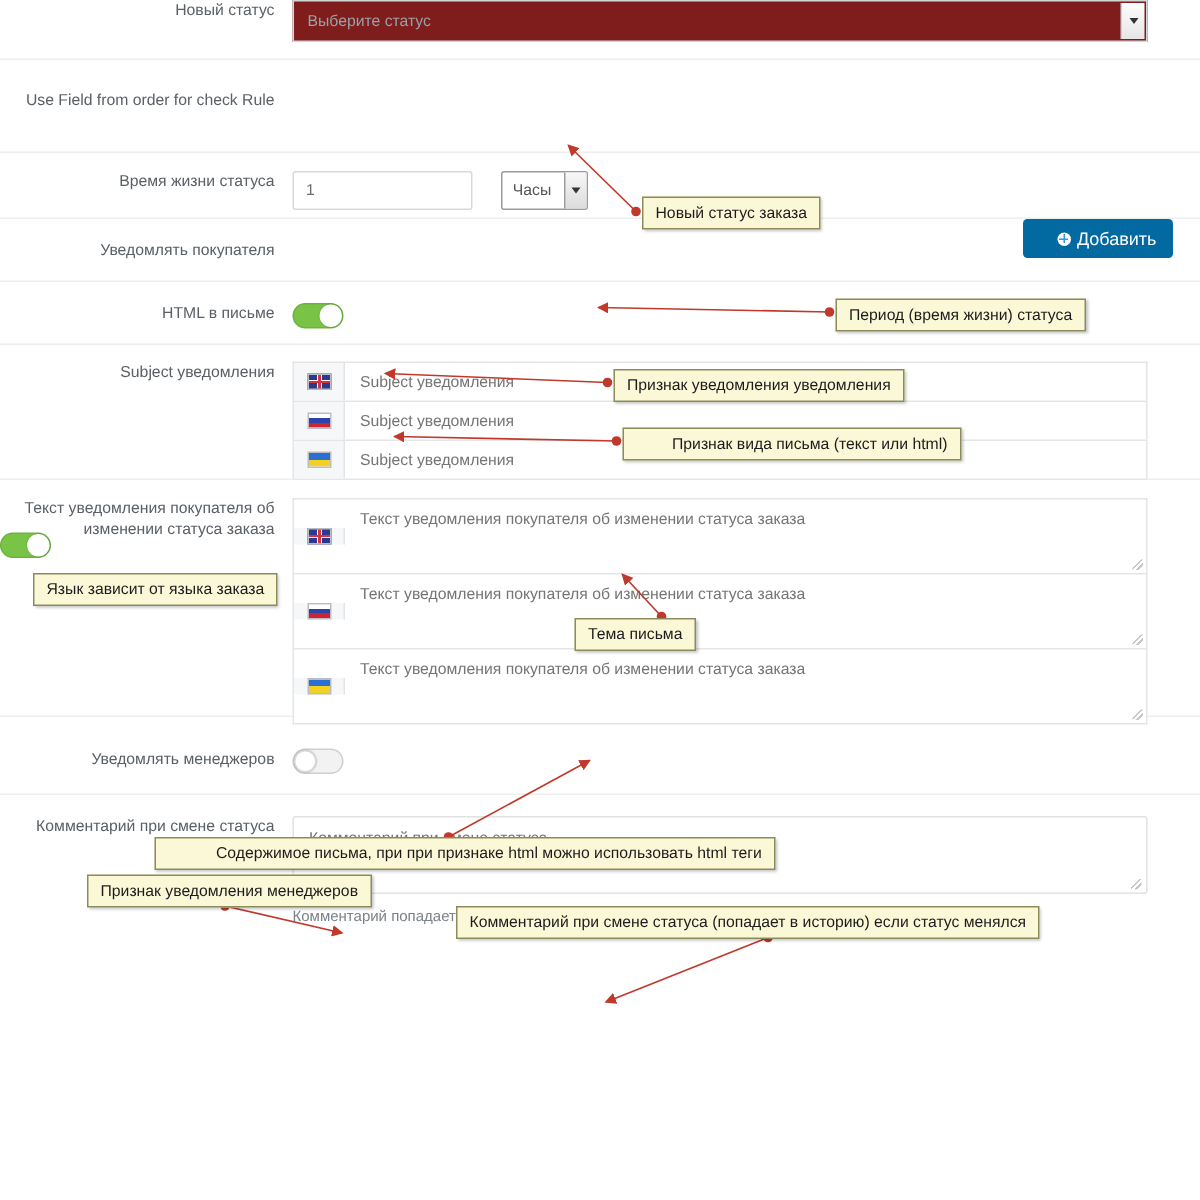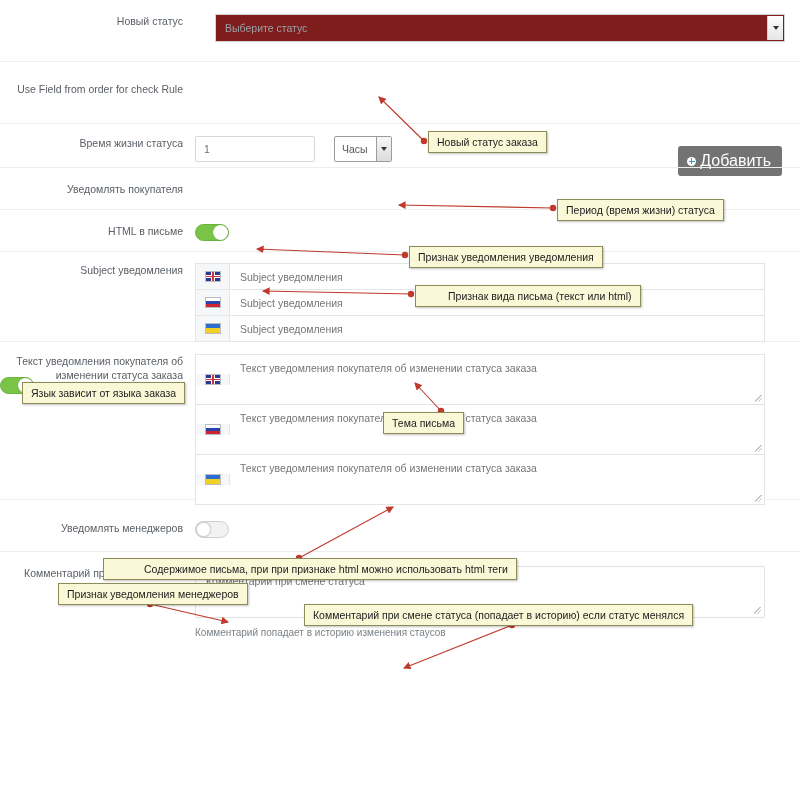--- a/index.html
+++ b/index.html
@@ -233,26 +233,26 @@
   .help-text {
     margin-top: 5px;
     font-size: 10px;
     color: #7b8288;
   }
 
   
   .btn-add {
     position: absolute;
     right: 18px; top: 146px;
-    background: #737373;
+    background: #0369a1;
     color: #ffffff;
     border: none;
     border-radius: 3px;
-    padding: 6px 11px 6px 9px;
-    font-size: 16px;
+    padding: 6px 11px 6px 23px;
+    font-size: 12px;
     font-family: "Liberation Sans", sans-serif;
     display: inline-flex;
     align-items: center;
     gap: 4px;
     cursor: pointer;
   }
   .plus-circle {
     display: inline-block;
     width: 9px; height: 9px;
     border-radius: 50%;
@@ -286,21 +286,21 @@
     width: 800px; height: 800px;
     pointer-events: none;
     z-index: 25;
   }
 </style>
 </head>
 <body>
 
 <div id="page">
 
-  <div class="form-row" style="height:62px; padding-top:14px;gap:20px;">
+  <div class="form-row" style="height:40px; ">
     <div class="row-label">Новый статус</div>
     <div class="row-control">
       <div class="sel-wrap">
         <span class="sel-text">Выберите статус</span>
         <span class="sel-btn">
           <span class="caret-down"></span>
         </span>
       </div>
     </div>
   </div>

